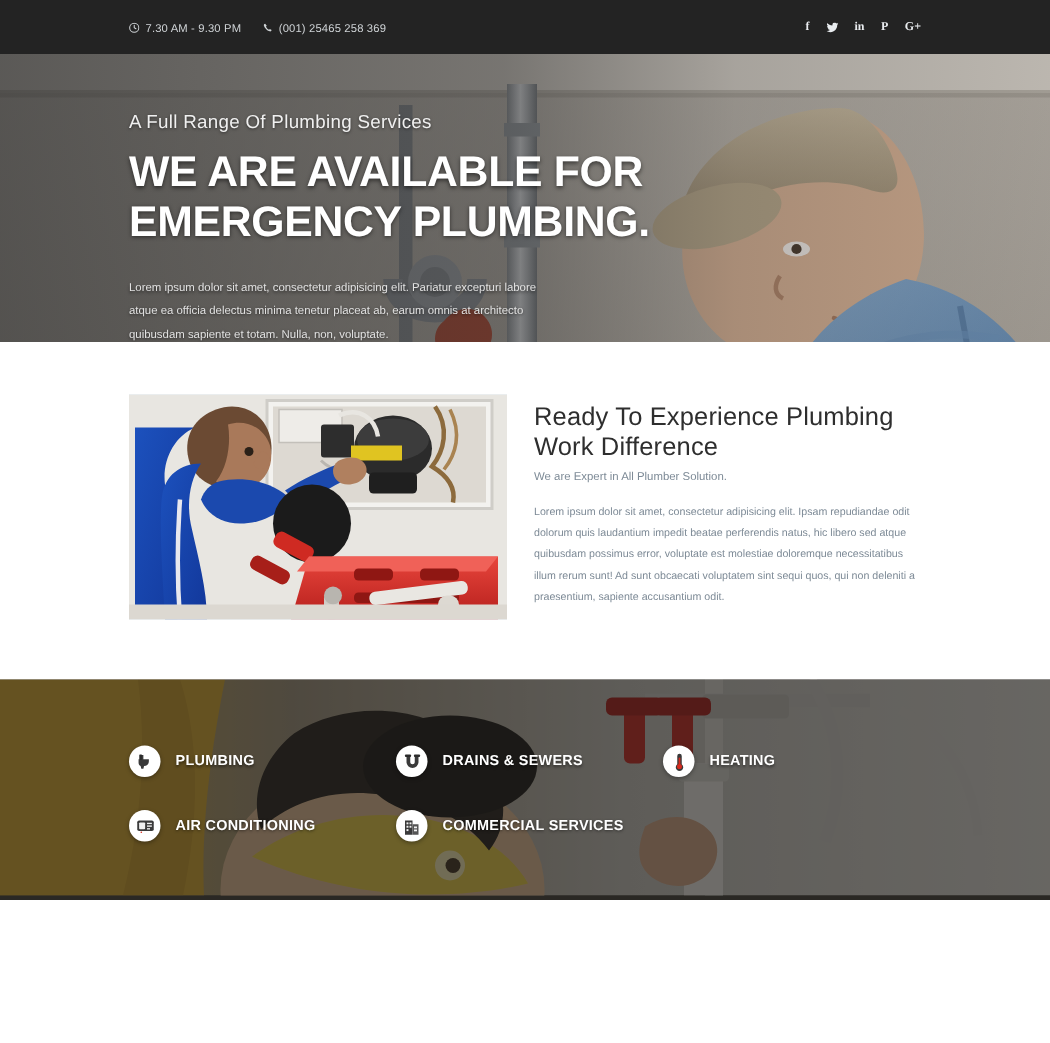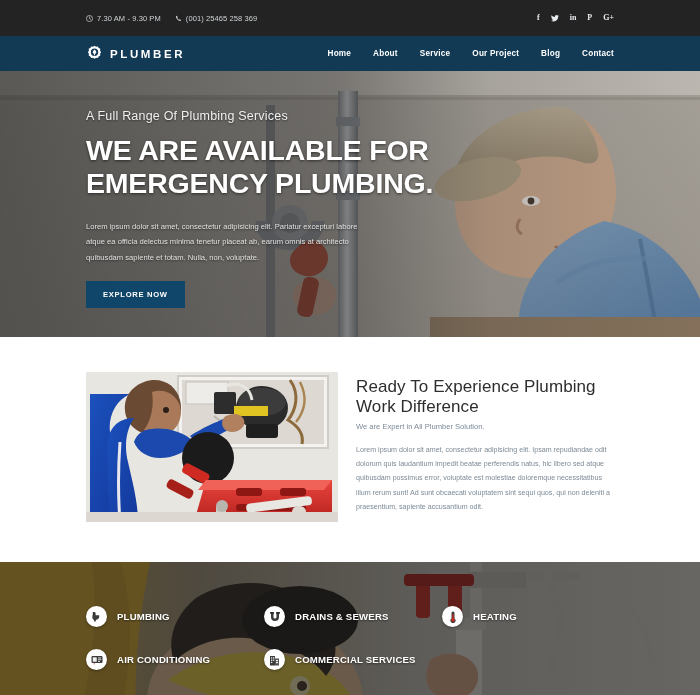--- a/index.html
+++ b/index.html
@@ -43,21 +43,21 @@
   }
   .nav-spacer { flex: 1; }
   .nav-menu { display: flex; align-items: center; gap: 22px; }
   .nav-menu a {
     color: #ffffff; font-size: 8.2px; font-weight: bold;
     text-decoration: none; letter-spacing: .2px; white-space: nowrap;
   }
 
   
   .hero {
-    position: relative; height: 266px; overflow: hidden;
+    position: relative; height: 192px; overflow: hidden;
     background: #c2410c;
   }
   .hero-bg { position: absolute; inset: 0; }
   .hero-overlay {
     position: absolute; inset: 0;
     background: linear-gradient(90deg, rgba(40,40,40,.72) 0%, rgba(45,45,45,.58) 48%, rgba(40,40,40,.30) 70%, rgba(30,30,30,.18) 100%);
   }
   .hero-inner {
     position: relative; padding: 38px 86px 0 86px; height: 100%;
   }
@@ -150,42 +150,20 @@
         <svg width="8" height="7" viewBox="0 0 16 14" style="display:block">
           <path d="M16 1.7c-.6.3-1.2.4-1.9.5.7-.4 1.2-1 1.4-1.8-.6.4-1.3.6-2.1.8A3.3 3.3 0 0 0 11 0a3.2 3.2 0 0 0-3.2 3.2c0 .3 0 .5.1.7C5 3.8 2.6 2.5 1.1.6a3.2 3.2 0 0 0 1 4.3c-.5 0-1-.2-1.5-.4 0 1.6 1.1 2.9 2.6 3.2-.3.1-.6.1-.9.1-.2 0-.4 0-.6-.1.4 1.3 1.6 2.2 3 2.3A6.5 6.5 0 0 1 0 11.4a9.1 9.1 0 0 0 5 1.5c6 0 9.3-5 9.3-9.3v-.4c.6-.5 1.2-1 1.7-1.5z" fill="#e9ecef"></path>
         </svg>
       </span>
       <span>in</span>
       <span>P</span>
       <span>G+</span>
     </div>
   </div>
 
-  <div class="navbar">
-    <div class="brand">
-      <span class="brand-mark">
-        <svg width="17" height="17" viewBox="0 0 40 40">
-          <path d="M20 1.5l3.6 2.4 4.3-.6 1.9 3.9 3.9 1.9-.6 4.3L35.5 17l-2.4 3.6.6 4.3-3.9 1.9-1.9 3.9-4.3-.6L20 32.5l-3.6-2.4-4.3.6-1.9-3.9-3.9-1.9.6-4.3L4.5 17l2.4-3.6-.6-4.3 3.9-1.9 1.9-3.9 4.3.6z" fill="#ffffff"></path>
-          <circle cx="20" cy="17" r="8.6" fill="#123a55"></circle>
-          <path d="M20 10.4c2.6 2.6 4.1 4.6 4.1 6.6a4.1 4.1 0 0 1-8.2 0c0-2 1.5-4 4.1-6.6z" fill="#ffffff"></path>
-          <rect x="18.9" y="19.5" width="2.2" height="5.2" rx="1" fill="#ffffff"></rect>
-        </svg>
-      </span>
-      <span class="brand-text">PLUMBER</span>
-    </div>
-    <div class="nav-spacer"></div>
-    <nav class="nav-menu">
-      <a href="#">Home</a>
-      <a href="#">About</a>
-      <a href="#">Service</a>
-      <a href="#">Our Project</a>
-      <a href="#">Blog</a>
-      <a href="#">Contact</a>
-    </nav>
-  </div>
 
   <section class="hero">
     <div class="hero-bg">
       <svg width="700" height="266" viewBox="0 0 700 266" preserveAspectRatio="xMidYMid slice">
         <defs>
           <linearGradient id="wallg" x1="0" y1="0" x2="1" y2="1">
             <stop offset="0" stop-color="#cfc9c0"></stop>
               <stop offset="1" stop-color="#b4ada3"></stop>
           </linearGradient>
           <linearGradient id="shirtg" x1="0" y1="0" x2="1" y2="1">

